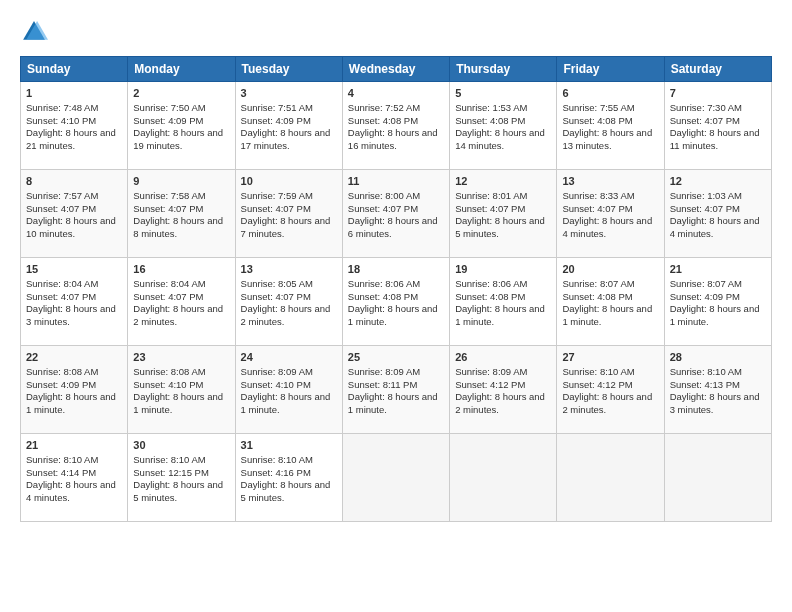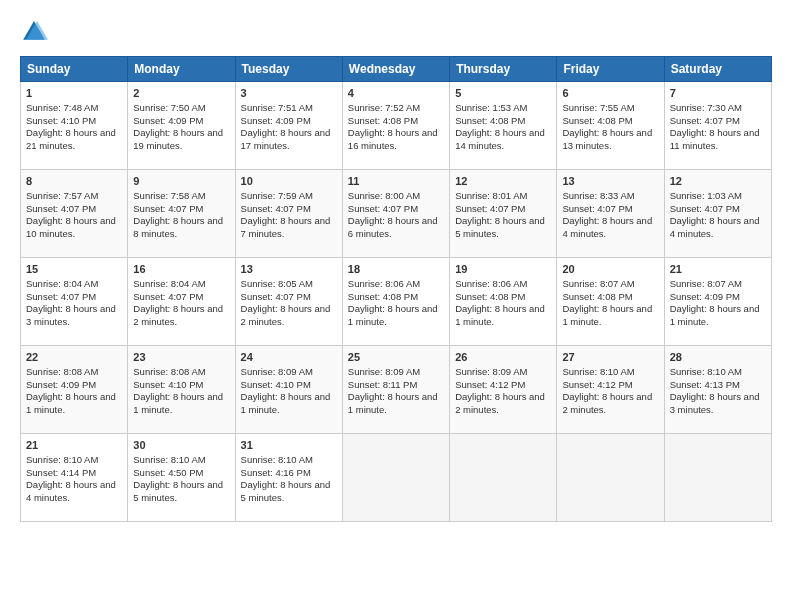--- a/index.html
+++ b/index.html
@@ -154,21 +154,21 @@
           <td><span class="day-number">22</span><span>Sunrise: 8:08 AM</span><br><span>Sunset: 4:09 PM</span><br><span>Daylight: 8 hours and 1 minute.</span></td>
           <td><span class="day-number">23</span><span>Sunrise: 8:08 AM</span><br><span>Sunset: 4:10 PM</span><br><span>Daylight: 8 hours and 1 minute.</span></td>
           <td><span class="day-number">24</span><span>Sunrise: 8:09 AM</span><br><span>Sunset: 4:10 PM</span><br><span>Daylight: 8 hours and 1 minute.</span></td>
           <td><span class="day-number">25</span><span>Sunrise: 8:09 AM</span><br><span>Sunset: 8:11 PM</span><br><span>Daylight: 8 hours and 1 minute.</span></td>
           <td><span class="day-number">26</span><span>Sunrise: 8:09 AM</span><br><span>Sunset: 4:12 PM</span><br><span>Daylight: 8 hours and 2 minutes.</span></td>
           <td><span class="day-number">27</span><span>Sunrise: 8:10 AM</span><br><span>Sunset: 4:12 PM</span><br><span>Daylight: 8 hours and 2 minutes.</span></td>
           <td><span class="day-number">28</span><span>Sunrise: 8:10 AM</span><br><span>Sunset: 4:13 PM</span><br><span>Daylight: 8 hours and 3 minutes.</span></td>
         </tr>
         <tr>
           <td><span class="day-number">21</span><span>Sunrise: 8:10 AM</span><br><span>Sunset: 4:14 PM</span><br><span>Daylight: 8 hours and 4 minutes.</span></td>
-          <td><span class="day-number">30</span><span>Sunrise: 8:10 AM</span><br><span>Sunset: 4:50 PM</span><br><span>Daylight: 8 hours and 5 minutes.</span></td>
+          <td><span class="day-number">30</span><span>Sunrise: 8:10 AM</span><br><span>Sunset: 12:15 PM</span><br><span>Daylight: 8 hours and 5 minutes.</span></td>
           <td><span class="day-number">31</span><span>Sunrise: 8:10 AM</span><br><span>Sunset: 4:16 PM</span><br><span>Daylight: 8 hours and 5 minutes.</span></td>
           <td class="empty"></td>
           <td class="empty"></td>
           <td class="empty"></td>
           <td class="empty"></td>
         </tr>
       </tbody>
   </table>
 </div>
 

